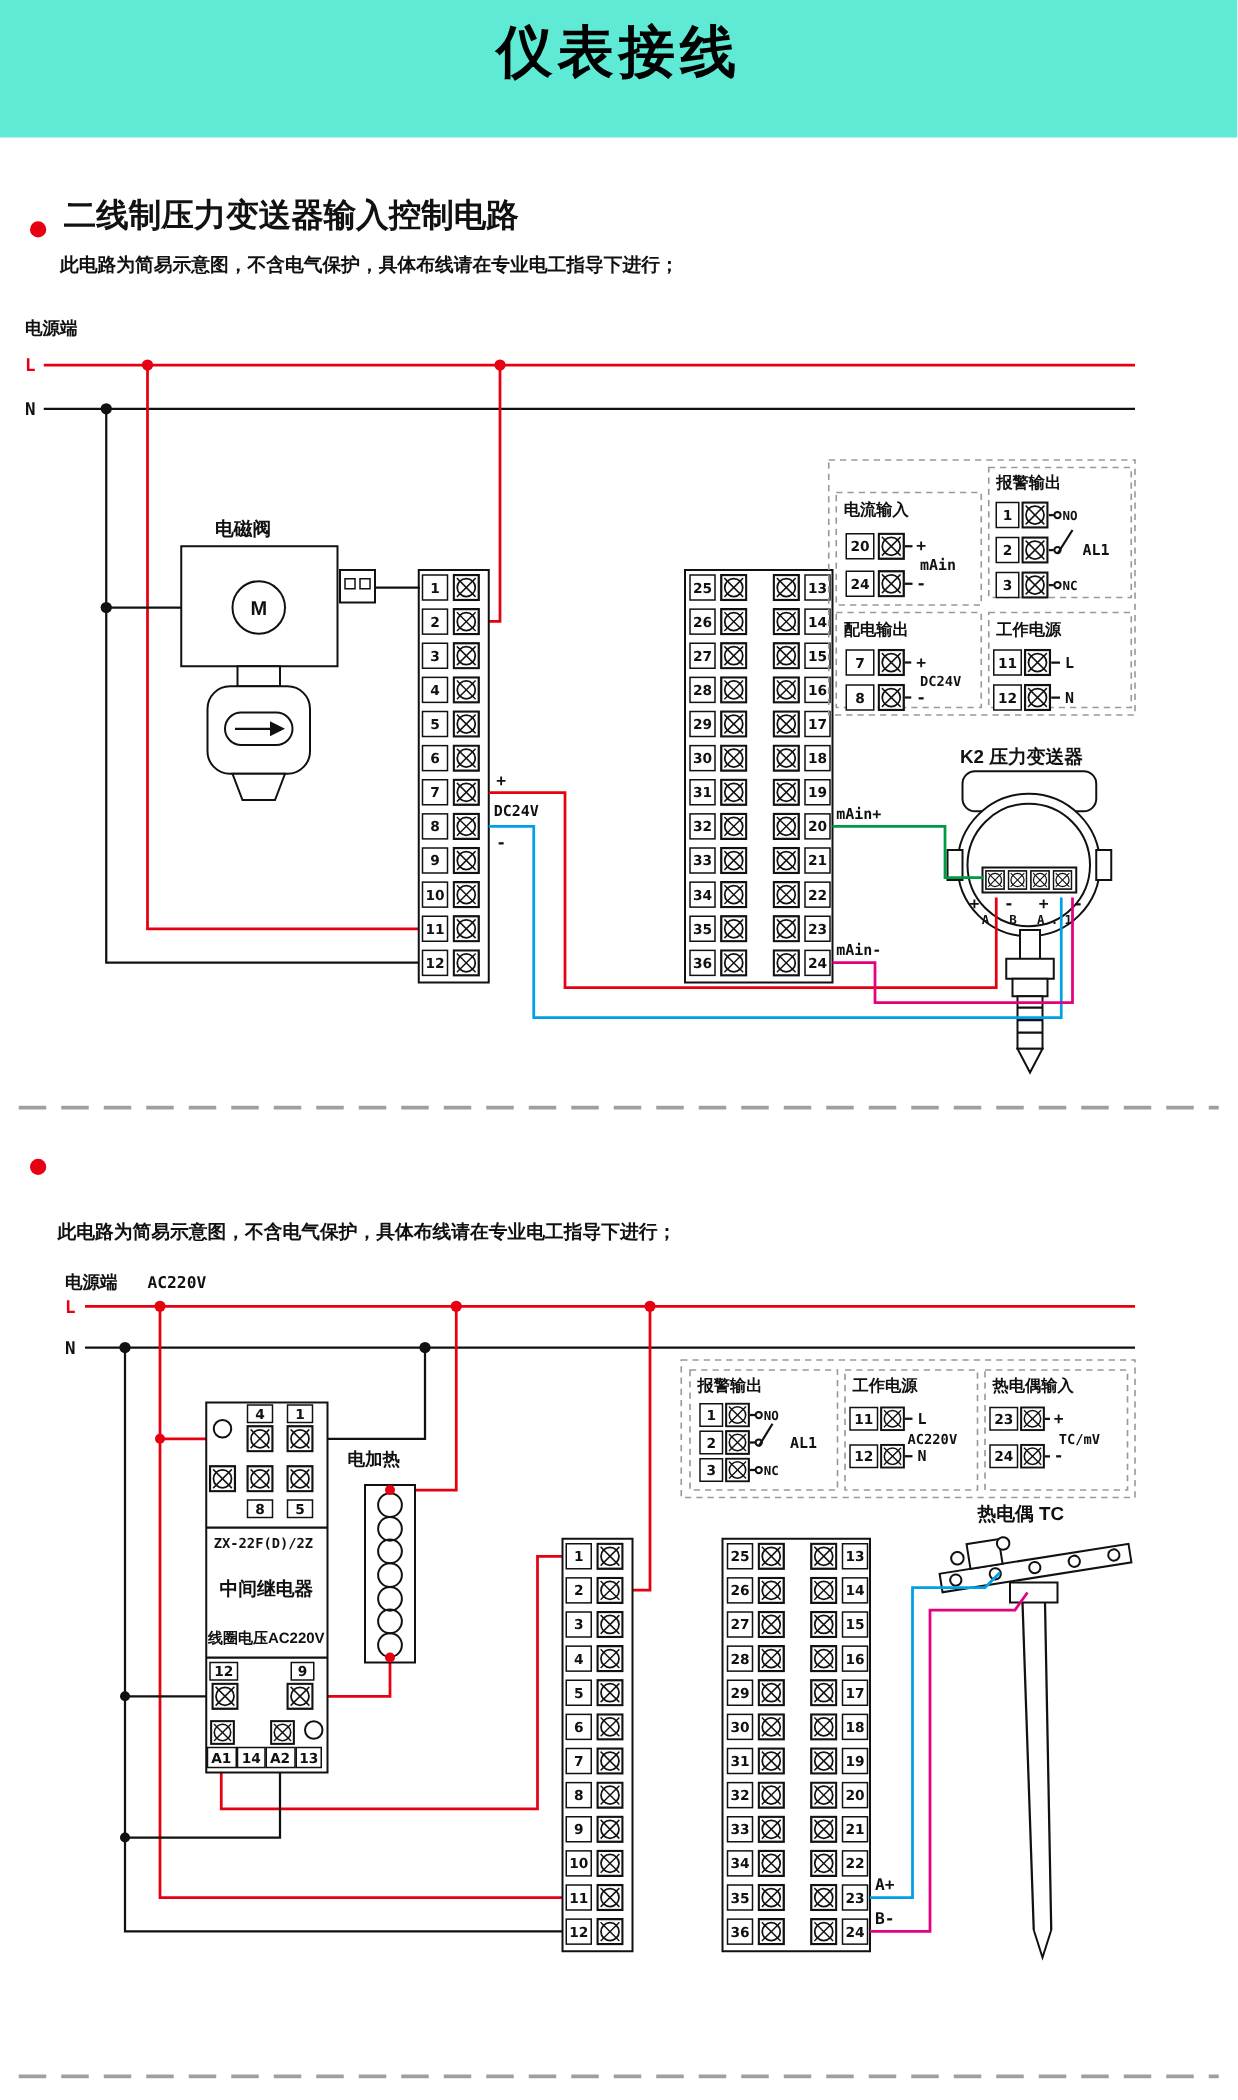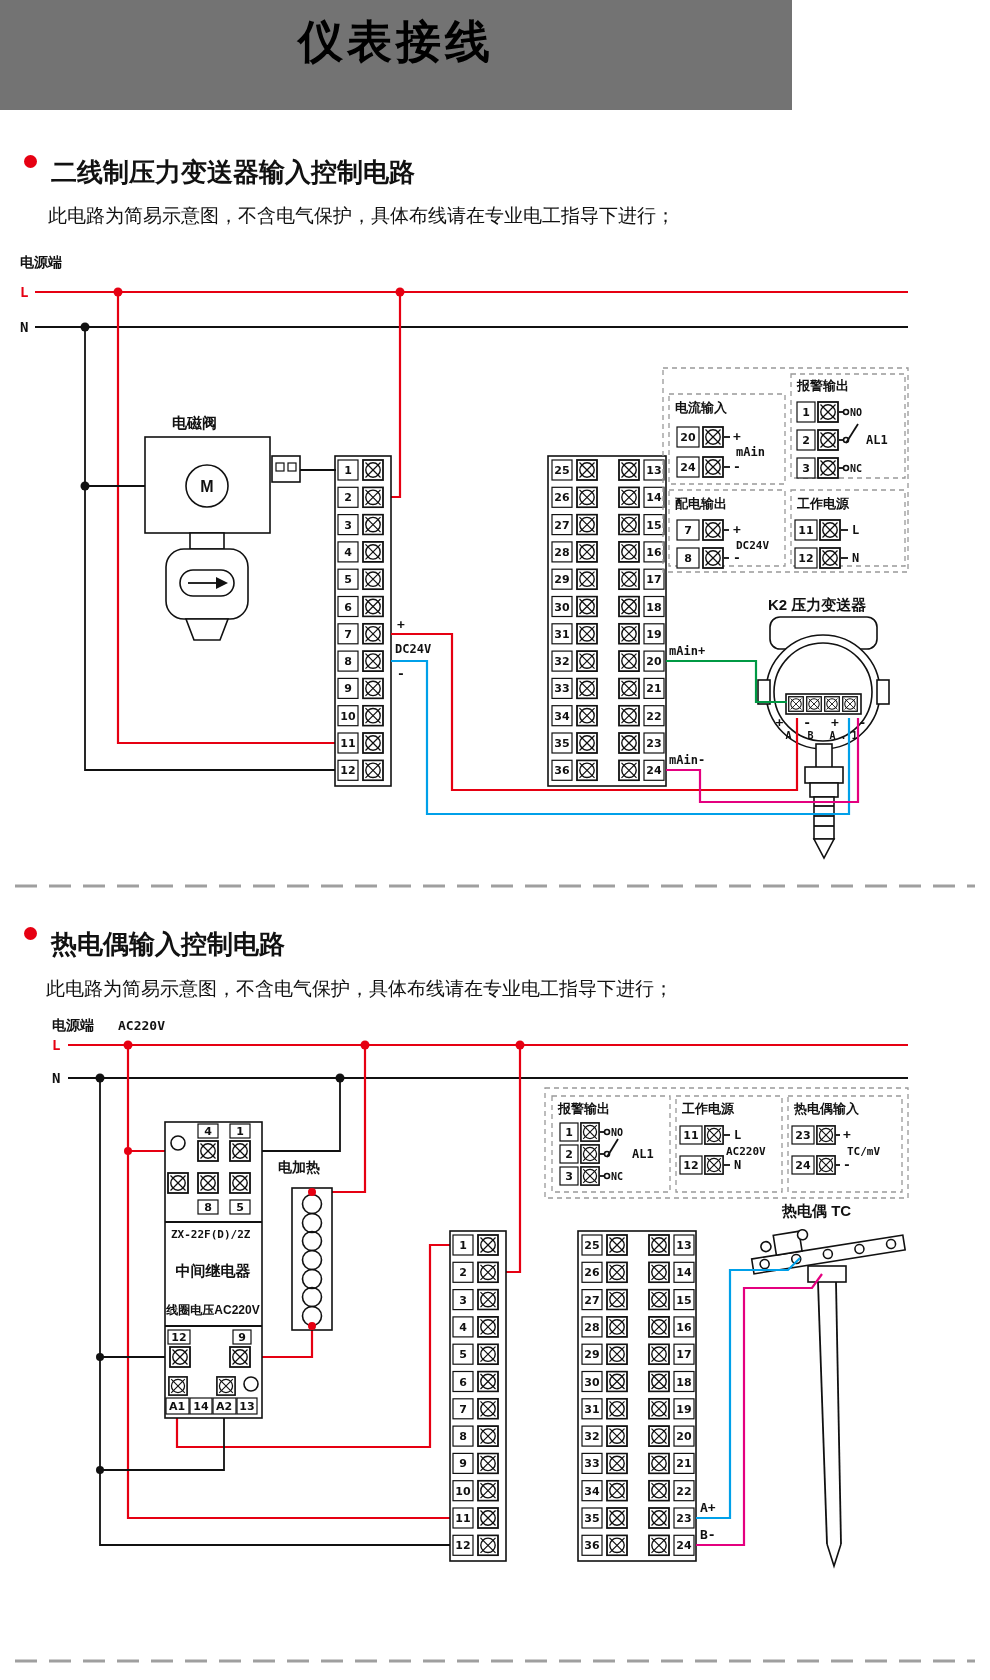--- a/index.html
+++ b/index.html
@@ -1,23 +1,23 @@
 <!DOCTYPE html>
 <html><head>
 <meta charset="utf-8">
 <style>
   html,body{margin:0;padding:0;background:#fff}
   .page{position:relative;width:990px;height:1680px;background:#fff;overflow:hidden;
         font-family:"Liberation Sans","DejaVu Sans",sans-serif;color:#111}
-  .banner{position:absolute;left:0;top:0;width:792px;height:110px;background:#737373;text-align:center}
+  .banner{position:absolute;left:0;top:0;width:990px;height:110px;background:#5eead4;text-align:center}
   .banner h1{margin:12px 0 0;font-size:45px;font-weight:bold;letter-spacing:4px;color:#000}
   .banner p{margin:2px 0 0;font-size:17px;color:#111}
-  .sec-title{position:absolute;display:flex;align-items:flex-start;gap:14px;font-size:26px;font-weight:bold}
+  .sec-title{position:absolute;display:flex;align-items:flex-end;gap:14px;font-size:26px;font-weight:bold}
   .bullet{width:13px;height:13px;border-radius:50%;background:#e60012;flex:0 0 auto}
-  .note{position:absolute;font-size:19px;font-weight:normal}
+  .note{position:absolute;font-size:15px;font-weight:bold}
   svg{position:absolute;left:0}
   svg text{fill:#111}
   .cn{font-family:"Liberation Sans","DejaVu Sans",sans-serif;font-weight:bold}
   .mono{font-family:"DejaVu Sans Mono",monospace;font-weight:bold}
   .tnum{font:bold 11px "DejaVu Sans",sans-serif;text-anchor:middle;fill:#111}
   .mid{text-anchor:middle}
   .tbox{fill:#fff;stroke:#111;stroke-width:1.2}
   .frame{fill:none;stroke:#111;stroke-width:1.6}
   .framew{fill:#fff;stroke:#111;stroke-width:1.6}
   .dash{fill:none;stroke:#999;stroke-width:1.3;stroke-dasharray:5 4}
@@ -321,21 +321,20 @@
       <polyline class="wire-b" points="391,661 427,661 427,814 849,814 849,718"></polyline>
       <polyline class="wire-g" points="666,661 756,661 756,702 787,702"></polyline>
       <polyline class="wire-m" points="666,770 700,770 700,802 858,802 858,718"></polyline>
     </g>
 
     <line x1="15" y1="886" x2="975" y2="886" stroke="#9f9f9f" stroke-width="3" stroke-dasharray="22 12"></line>
   </svg>
 
   <div class="sec-title" style="left:24px;top:927px">
     <span class="bullet"></span>
-    <span>热电偶输入控制电路</span>
   </div>
   <div class="note" style="left:46px;top:976px">此电路为简易示意图，不含电气保护，具体布线请在专业电工指导下进行；</div>
 
   <svg width="990" height="660" viewBox="0 1010 990 660" style="top:1010px">
 
     <g>
       <text class="cn" font-size="14" x="52" y="1030">电源端</text>
       <text class="mono" font-size="13" x="118" y="1030">AC220V</text>
       <text class="mono red" font-size="14" x="52" y="1050">L</text>
       <text class="mono" font-size="14" x="52" y="1083">N</text>

